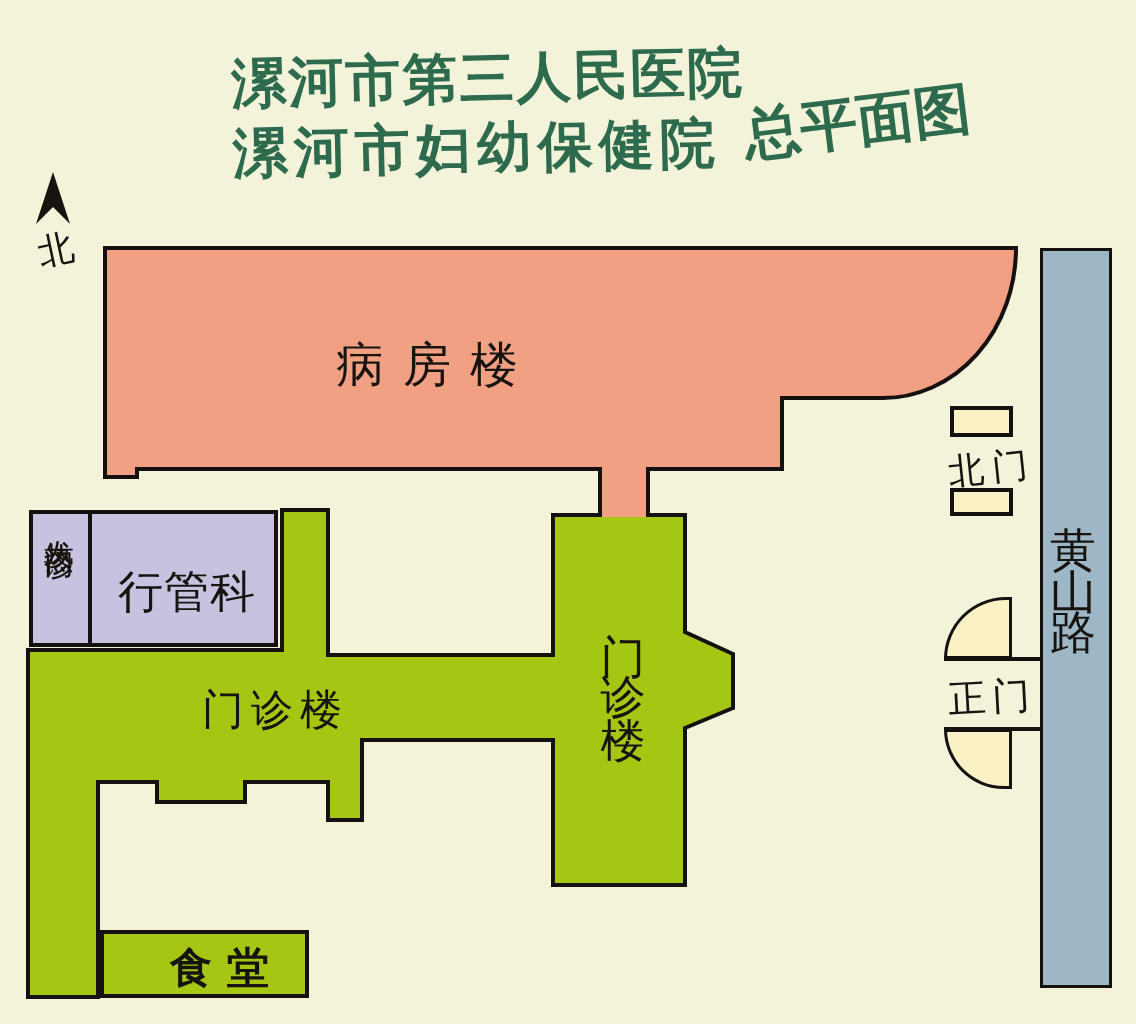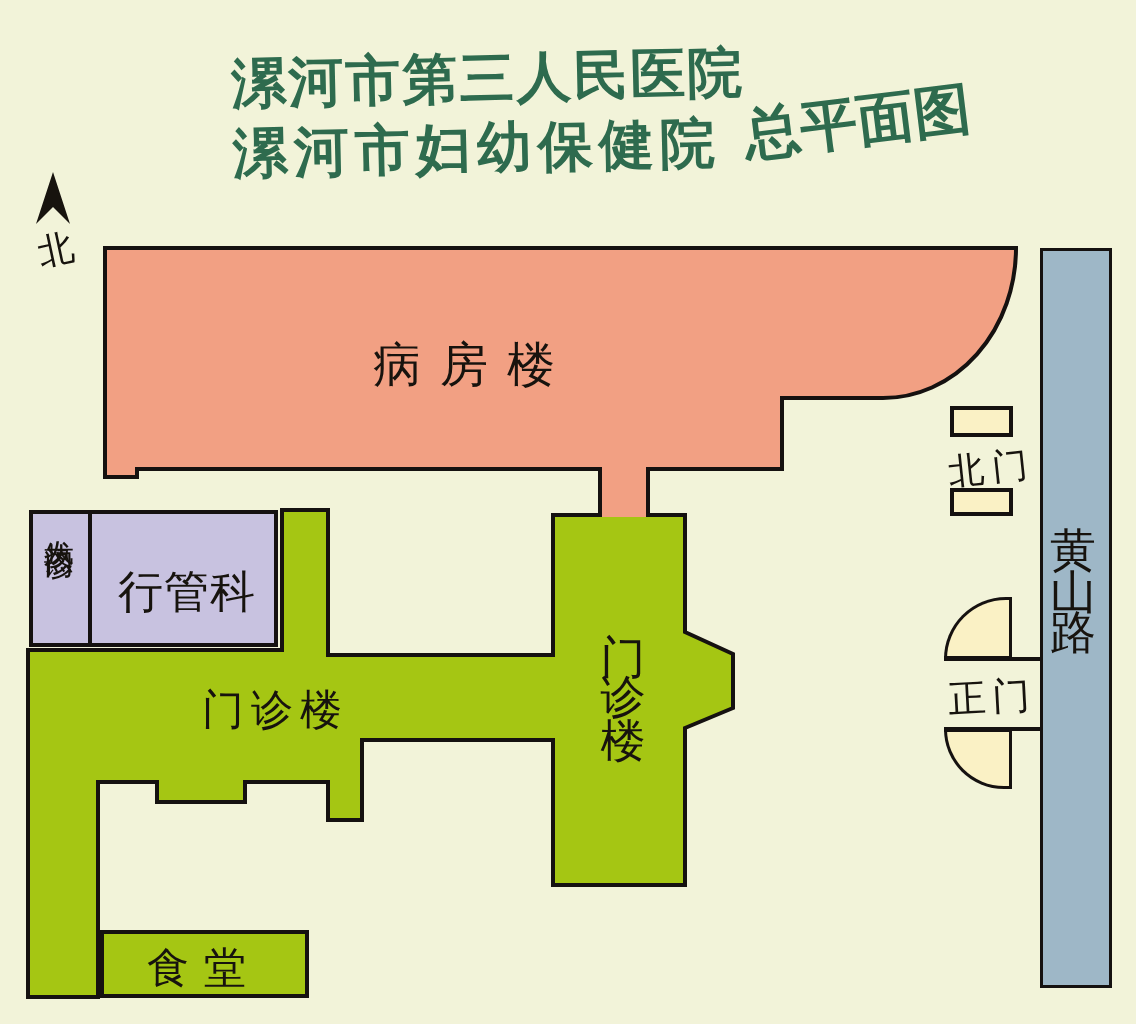--- a/index.html
+++ b/index.html
@@ -63,32 +63,32 @@
   </svg>
 
   <div class="map-label" style="left:38px;top:226px;font-size:36px;transform:rotate(-12deg);">北</div>
 
   <div id="title-block">
     <div class="title-line">漯河市第三人民医院</div>
     <div class="title-line" id="title-line2">漯河市妇幼保健院</div>
   </div>
   <div id="subtitle">总平面图</div>
 
-  <div class="map-label" style="left:373px;top:333px;font-size:48px;letter-spacing:19px;">病房楼</div>
+  <div class="map-label" style="left:336px;top:333px;font-size:48px;letter-spacing:19px;">病房楼</div>
 
   <div class="abs boxed" id="fever-cell" style="left:29px;top:510px;width:63px;height:137px;"></div>
   <div class="abs boxed" id="admin-cell" style="left:88px;top:510px;width:190px;height:137px;"></div>
   <div class="map-label v-label" style="left:44px;top:517px;font-size:30px;letter-spacing:3px;line-height:30px;">发热门诊</div>
   <div class="map-label" style="left:118px;top:562px;font-size:45px;letter-spacing:1px;text-align:right;">行管科</div>
 
   <div class="map-label" style="left:202px;top:682px;font-size:42px;letter-spacing:7px;">门诊楼</div>
   <div class="map-label v-label" style="left:601px;top:596px;font-size:45px;letter-spacing:43px;line-height:45px;">门诊楼</div>
 
   <div class="abs boxed" id="canteen-box" style="left:100px;top:930px;width:209px;height:68px;"></div>
-  <div class="map-label" style="left:147px;top:940px;font-size:42px;letter-spacing:15px;">食堂</div>
+  <div class="map-label" style="left:170px;top:940px;font-size:42px;letter-spacing:15px;font-weight:bold;">食堂</div>
 
   <div class="abs boxed gate-rect" style="left:950px;top:406px;width:63px;height:31px;"></div>
   <div class="abs boxed gate-rect" style="left:950px;top:488px;width:63px;height:28px;"></div>
   <div class="map-label" style="left:948px;top:444px;font-size:36px;letter-spacing:8px;transform:rotate(-6deg);">北门</div>
 
   <div class="abs gate-leaf" id="main-gate-leaf-top" style="left:944px;top:597px;width:68px;height:62px;"></div>
   <div class="abs wall-line" style="left:944px;top:657px;width:98px;"></div>
   <div class="abs wall-line" style="left:944px;top:727px;width:98px;"></div>
   <div class="abs gate-leaf" id="main-gate-leaf-bottom" style="left:944px;top:729px;width:68px;height:60px;"></div>
   <div class="map-label" style="left:948px;top:672px;font-size:38px;letter-spacing:6px;transform:rotate(-3deg);">正门</div>

